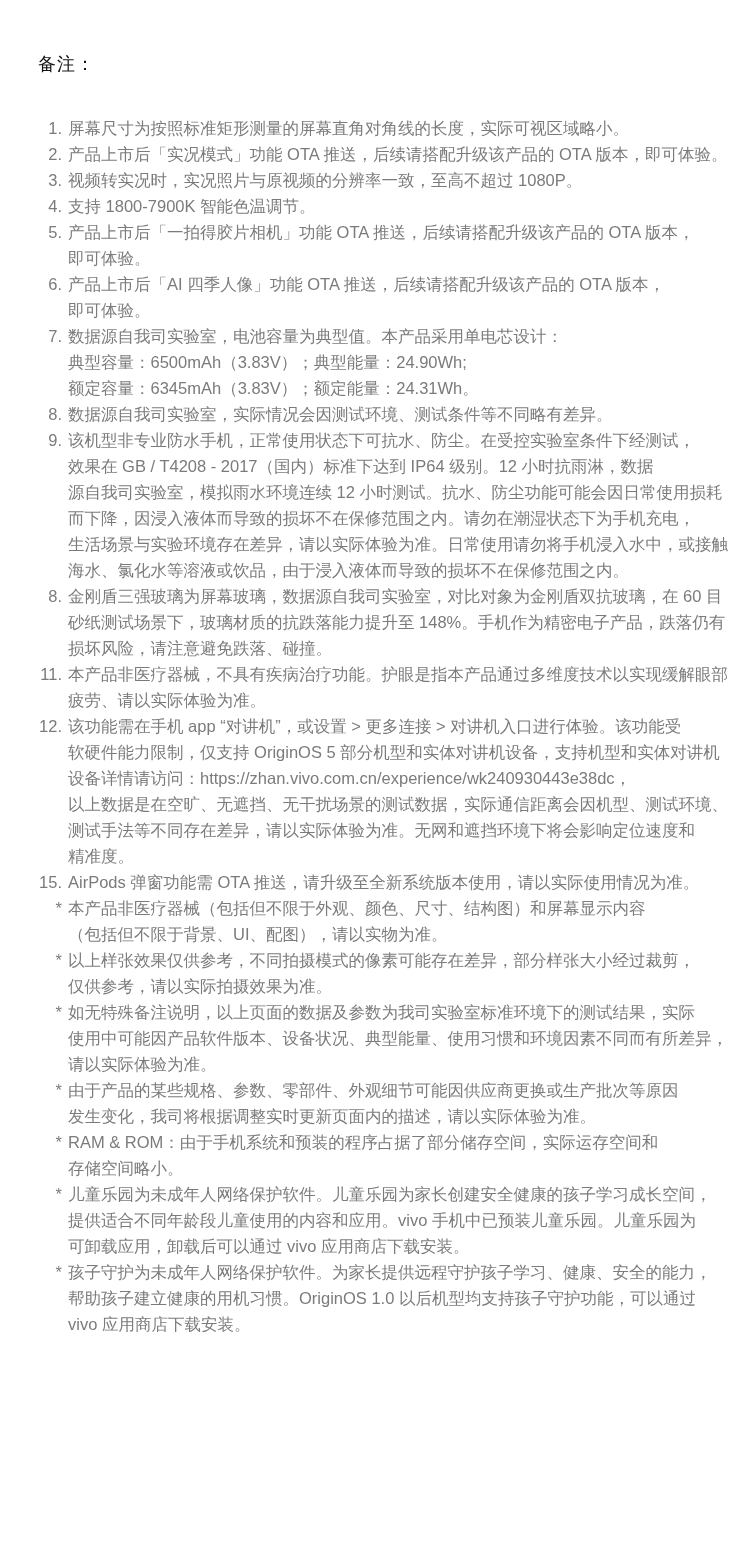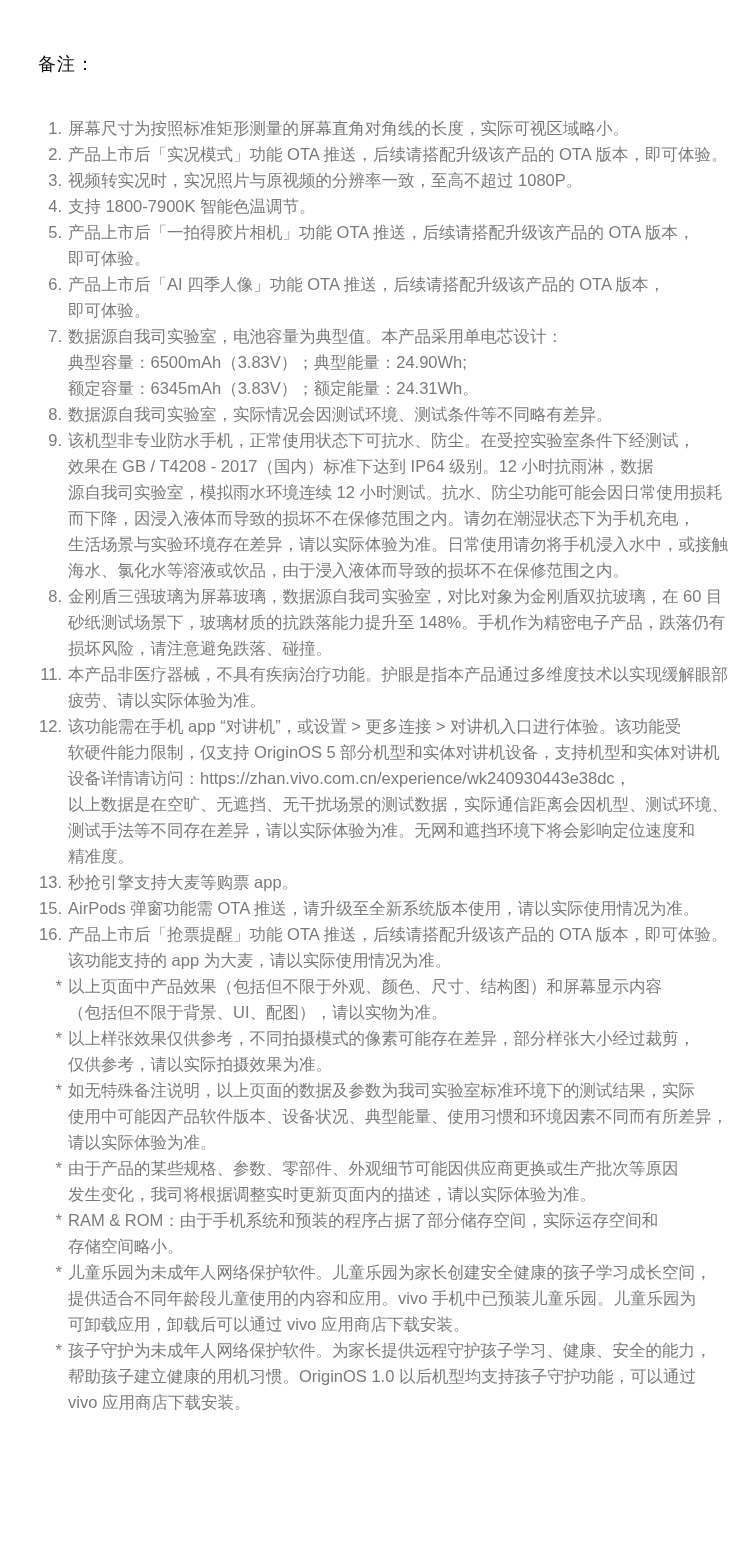--- a/index.html
+++ b/index.html
@@ -130,40 +130,31 @@
   <div class="note">
     <span class="marker">12.</span>
     <span class="text">该功能需在手机 app “对讲机”，或设置 &gt; 更多连接 &gt; 对讲机入口进行体验。该功能受
 软硬件能力限制，仅支持 OriginOS 5 部分机型和实体对讲机设备，支持机型和实体对讲机
 设备详情请访问：https://zhan.vivo.com.cn/experience/wk240930443e38dc，
 以上数据是在空旷、无遮挡、无干扰场景的测试数据，实际通信距离会因机型、测试环境、
 测试手法等不同存在差异，请以实际体验为准。无网和遮挡环境下将会影响定位速度和
 精准度。</span>
   </div>
 
-  <div class="note">
-    <span class="marker">13.</span>
-    <span class="text">秒抢引擎支持大麦等购票 app。</span>
-  </div>
 
 
   <div class="note">
     <span class="marker">15.</span>
     <span class="text">AirPods 弹窗功能需 OTA 推送，请升级至全新系统版本使用，请以实际使用情况为准。</span>
   </div>
 
-  <div class="note">
-    <span class="marker">16.</span>
-    <span class="text">产品上市后「抢票提醒」功能 OTA 推送，后续请搭配升级该产品的 OTA 版本，即可体验。
-该功能支持的 app 为大麦，请以实际使用情况为准。</span>
-  </div>
 
   <div class="note">
     <span class="marker">*</span>
-    <span class="text">以上页面中产品效果（包括但不限于外观、颜色、尺寸、结构图）和屏幕显示内容
+    <span class="text">本产品非医疗器械（包括但不限于外观、颜色、尺寸、结构图）和屏幕显示内容
 （包括但不限于背景、UI、配图），请以实物为准。</span>
   </div>
 
   <div class="note">
     <span class="marker">*</span>
     <span class="text">以上样张效果仅供参考，不同拍摄模式的像素可能存在差异，部分样张大小经过裁剪，
 仅供参考，请以实际拍摄效果为准。</span>
   </div>
 
   <div class="note">

